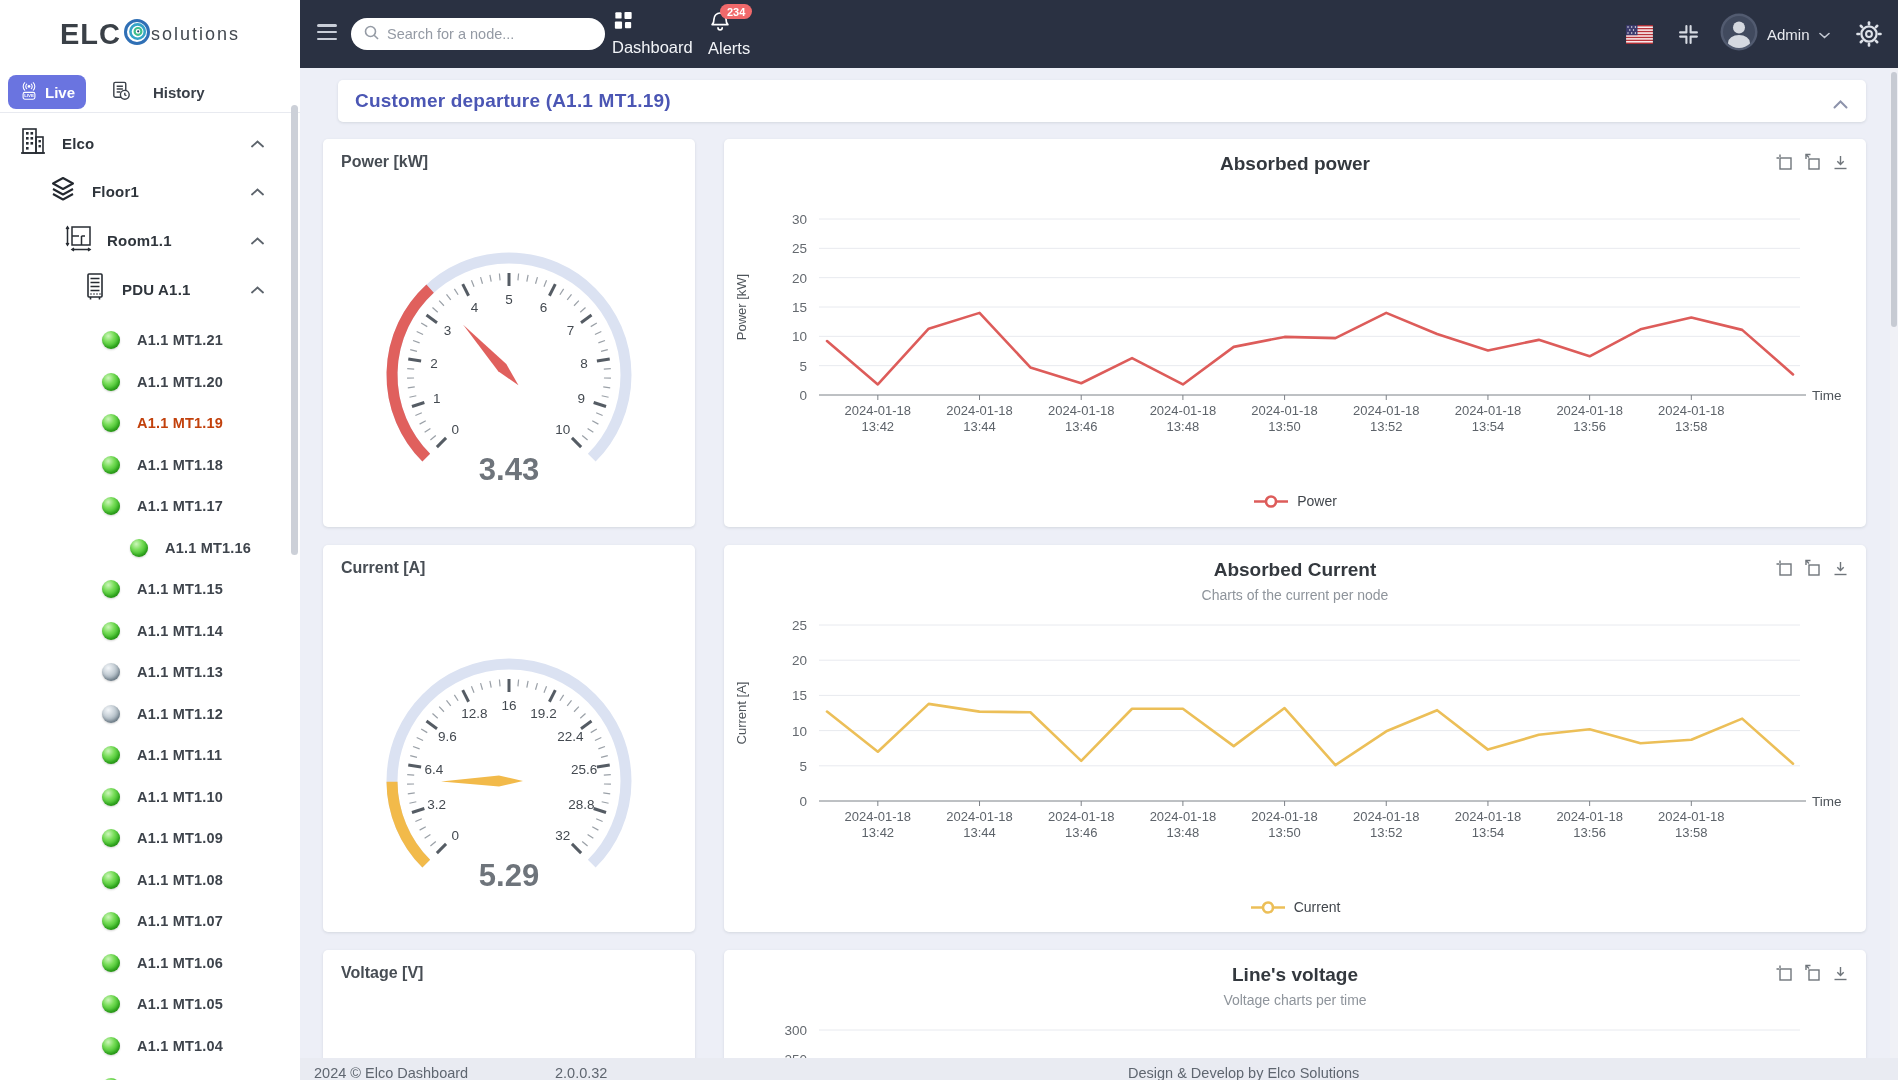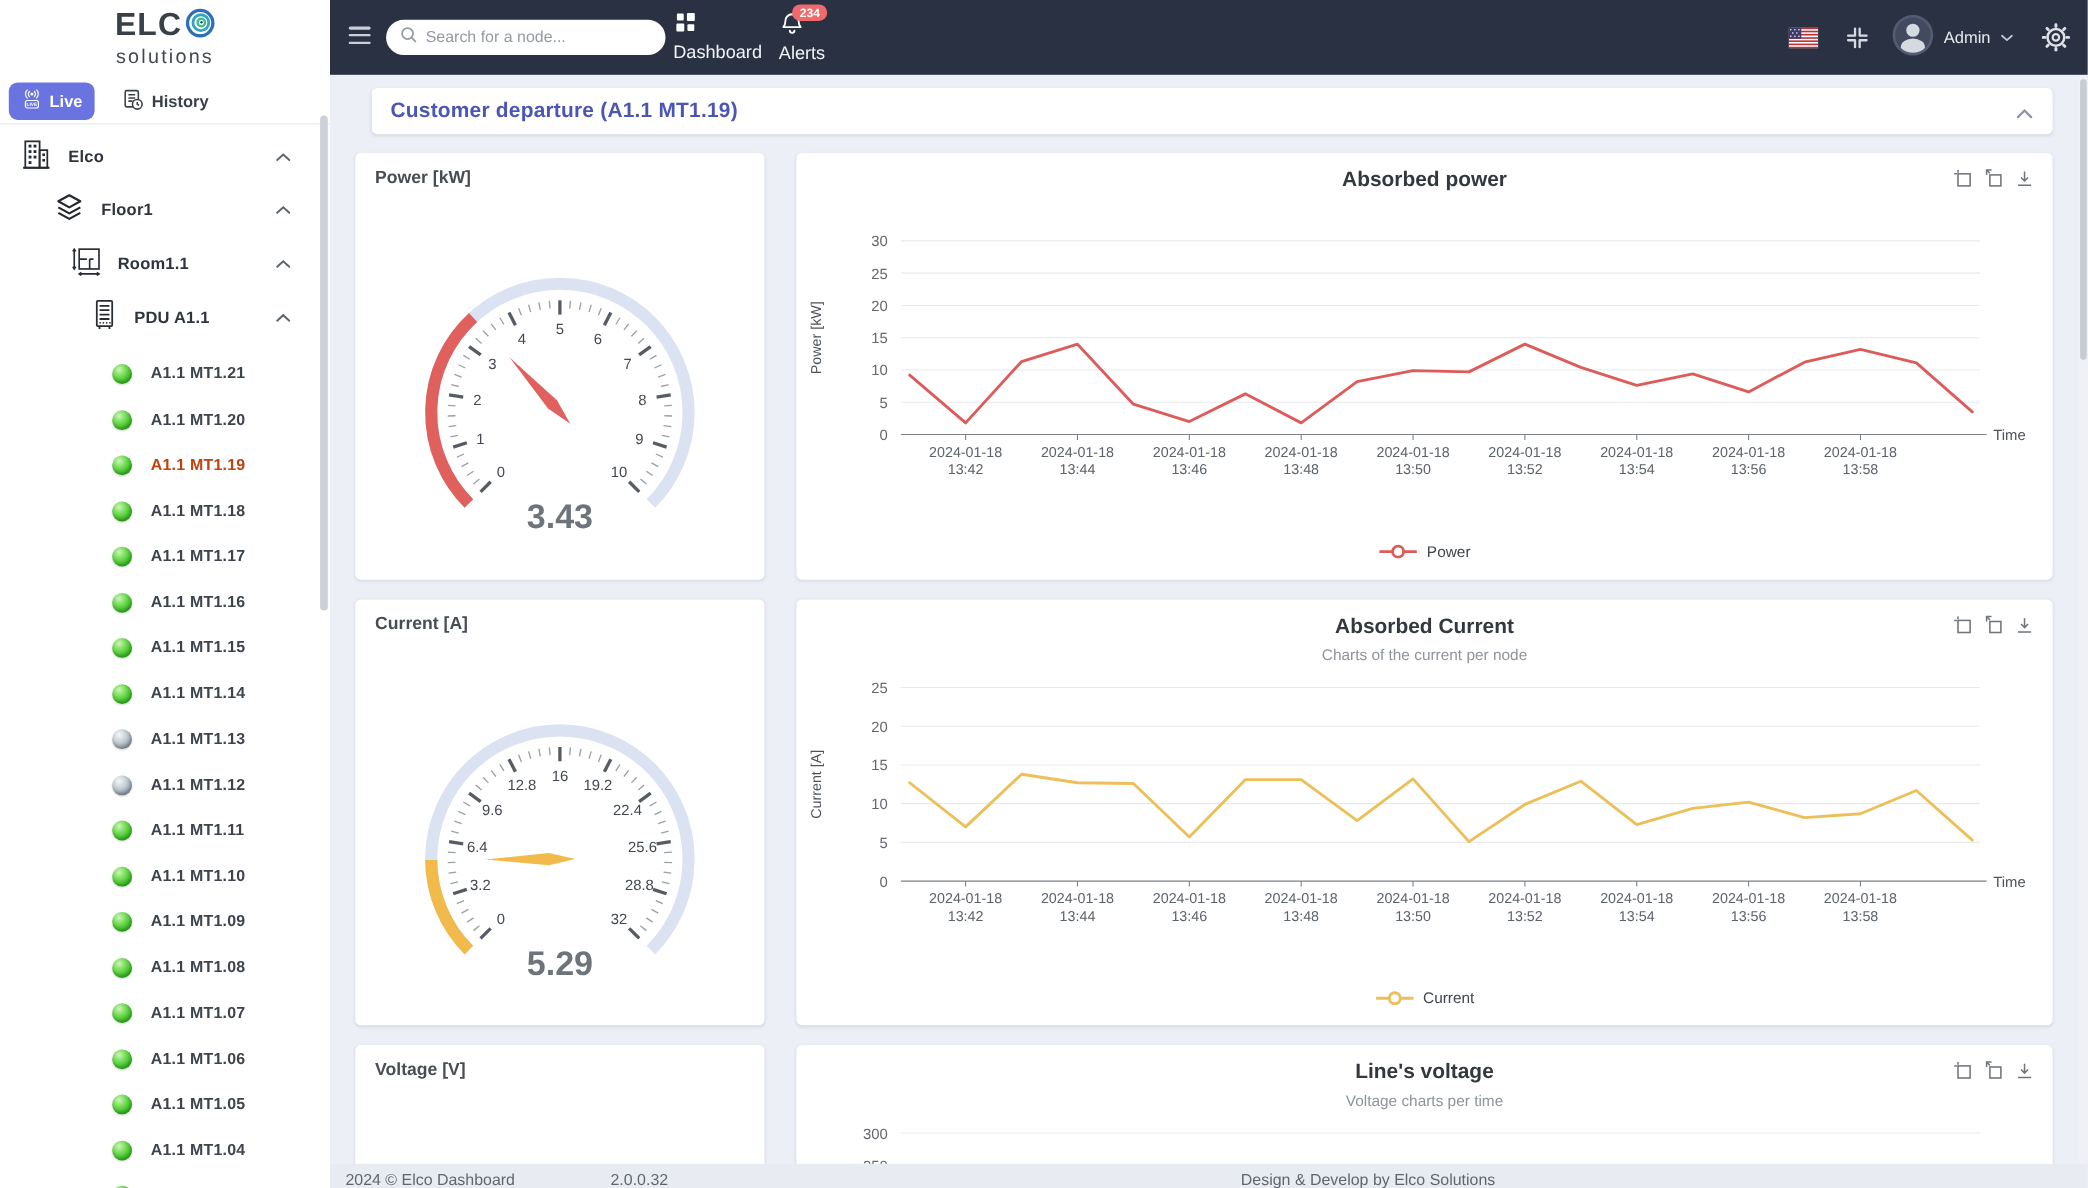--- a/index.html
+++ b/index.html
@@ -1,20 +1,20 @@
 <!DOCTYPE html>
 <html><head>
 <meta charset="utf-8">
 <style>
   *{box-sizing:border-box;margin:0;padding:0}
   html,body{width:1898px;height:1080px;overflow:hidden;font-family:"Liberation Sans",sans-serif;background:#edeff7}
   body{position:relative}
 
   
-  .logo-area{position:absolute;left:0;top:0;width:300px;height:68px;background:#fff;z-index:4;display:flex;flex-direction:column;align-items:center;justify-content:center}
+  .logo-area{position:absolute;left:0;top:0;width:300px;height:68px;background:#fff;z-index:4;display:flex;align-items:center;justify-content:center}
   .logo-row{display:flex;align-items:center;gap:2px}
   .logo-row .t{font-size:29px;font-weight:700;color:#3a4047;letter-spacing:1px;line-height:1}
   .logo-sub{font-size:18px;color:#42484f;letter-spacing:2px;margin-top:1px}
   .navbar{position:absolute;left:300px;top:0;width:1598px;height:68px;background:#2a3142;z-index:4}
   .hamburger{position:absolute;left:17px;top:24px;width:22px;height:20px;cursor:pointer}
   .hamburger span{display:block;width:20px;height:2.6px;background:#c9ced8;border-radius:2px;margin-bottom:4.2px}
   .searchbox{position:absolute;left:51px;top:18px;width:254px;height:32px;background:#fff;border-radius:16px;display:flex;align-items:center;padding:0 12px;gap:7px}
   .searchbox input{border:none;outline:none;flex:1;font-size:14.5px;color:#3c4249;font-family:"Liberation Sans",sans-serif;background:transparent}
   .searchbox input::placeholder{color:#949aa4}
   .nav-item{position:absolute;top:9px;display:flex;flex-direction:column;align-items:flex-start;gap:2px;color:#f2f4f8;cursor:pointer}
@@ -27,21 +27,21 @@
   .flag{left:1326px}
   .compress{left:1378px}
   .avatar-wrap{left:1420px;gap:9px}
   .admin-name{color:#e8eaef;font-size:15px}
   .gear{right:16px}
 
   
   .sidebar{position:absolute;left:0;top:68px;width:300px;height:1012px;background:#fff;z-index:3}
   .sidebar-tabs{position:absolute;left:0;top:0;width:100%;height:45px;border-bottom:1px solid #e8eaf0}
   .live-btn{position:absolute;left:8px;top:7px;width:78px;height:34px;background:#6a74e0;border-radius:8px;display:flex;align-items:center;justify-content:center;gap:6px;color:#fff;font-size:15px;font-weight:600;cursor:pointer}
-  .history-btn{position:absolute;left:110px;top:7px;height:34px;display:flex;align-items:center;gap:7px;color:#3a4049;font-size:15px;font-weight:600;cursor:pointer}
+  .history-btn{position:absolute;left:110px;top:7px;height:34px;display:flex;align-items:center;gap:22px;color:#3a4049;font-size:15px;font-weight:600;cursor:pointer}
   .tree-row{position:absolute;left:0;width:292px;height:40px;cursor:pointer}
   .tree-row .ticon{position:absolute;top:50%;transform:translateY(-50%)}
   .tree-row .tlabel{position:absolute;top:50%;transform:translateY(-50%);font-size:15px;font-weight:700;color:#2f353c;letter-spacing:.2px}
   .tree-row .chev{position:absolute;right:28px;top:50%;transform:translateY(-50%)}
   .node-row{position:absolute;left:0;width:292px;height:40px;cursor:pointer}
   .node-row .dot{position:absolute;left:102px;top:50%;transform:translateY(-50%);width:18px;height:18px;border-radius:50%}
   .dot.online{background:radial-gradient(circle at 35% 28%,#cdf5bb 0%,#77dd58 34%,#3fbc29 66%,#2a9715 100%);box-shadow:inset -1px -2px 3px rgba(10,90,0,.35),0 1px 2px rgba(0,0,0,.18)}
   .dot.offline{background:radial-gradient(circle at 35% 28%,#f3f6f9 0%,#c6cfd6 38%,#95a3ad 72%,#7e8c96 100%);box-shadow:inset -1px -2px 3px rgba(40,55,65,.35),0 1px 2px rgba(0,0,0,.18)}
   .node-row .nlabel{position:absolute;left:137px;top:50%;transform:translateY(-50%);font-size:14.5px;font-weight:700;color:#3e444c;letter-spacing:.2px}
   .node-row.selected .nlabel{color:#c2410c}
@@ -339,21 +339,21 @@
         <span class="nlabel">A1.1 MT1.19</span>
       </div>
       <div class="node-row" style="top: 376.5px;">
         <span class="dot online"></span>
         <span class="nlabel">A1.1 MT1.18</span>
       </div>
       <div class="node-row" style="top: 418px;">
         <span class="dot online"></span>
         <span class="nlabel">A1.1 MT1.17</span>
       </div>
-      <div class="node-row" style="top: 459.5px;">
+      <div class="node-row" style="top: 459.5px; margin-left: 28px;">
         <span class="dot online"></span>
         <span class="nlabel">A1.1 MT1.16</span>
       </div>
       <div class="node-row" style="top: 501px;">
         <span class="dot online"></span>
         <span class="nlabel">A1.1 MT1.15</span>
       </div>
       <div class="node-row" style="top: 542.5px;">
         <span class="dot online"></span>
         <span class="nlabel">A1.1 MT1.14</span>

